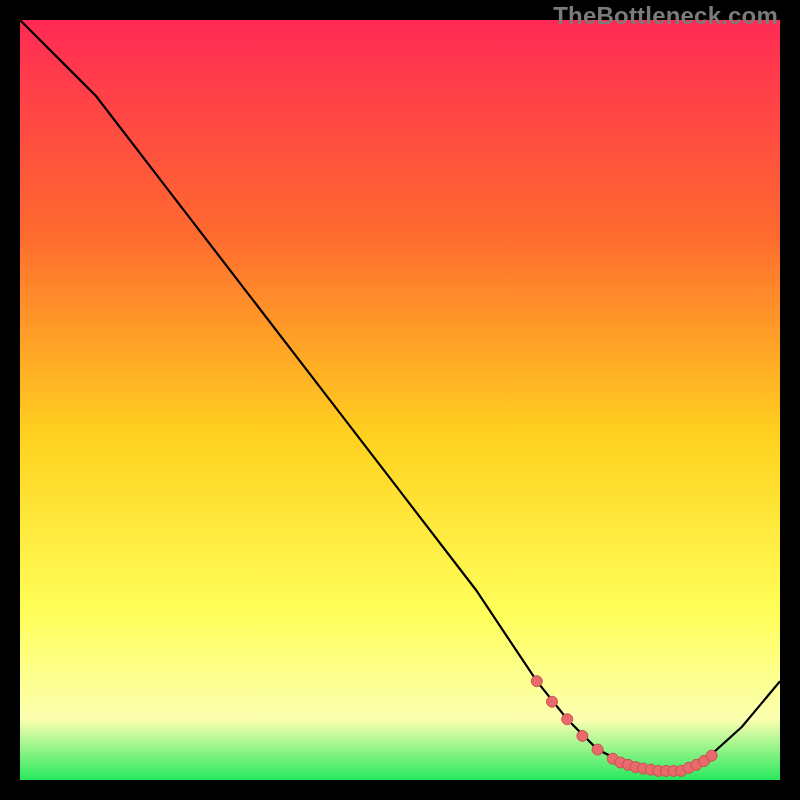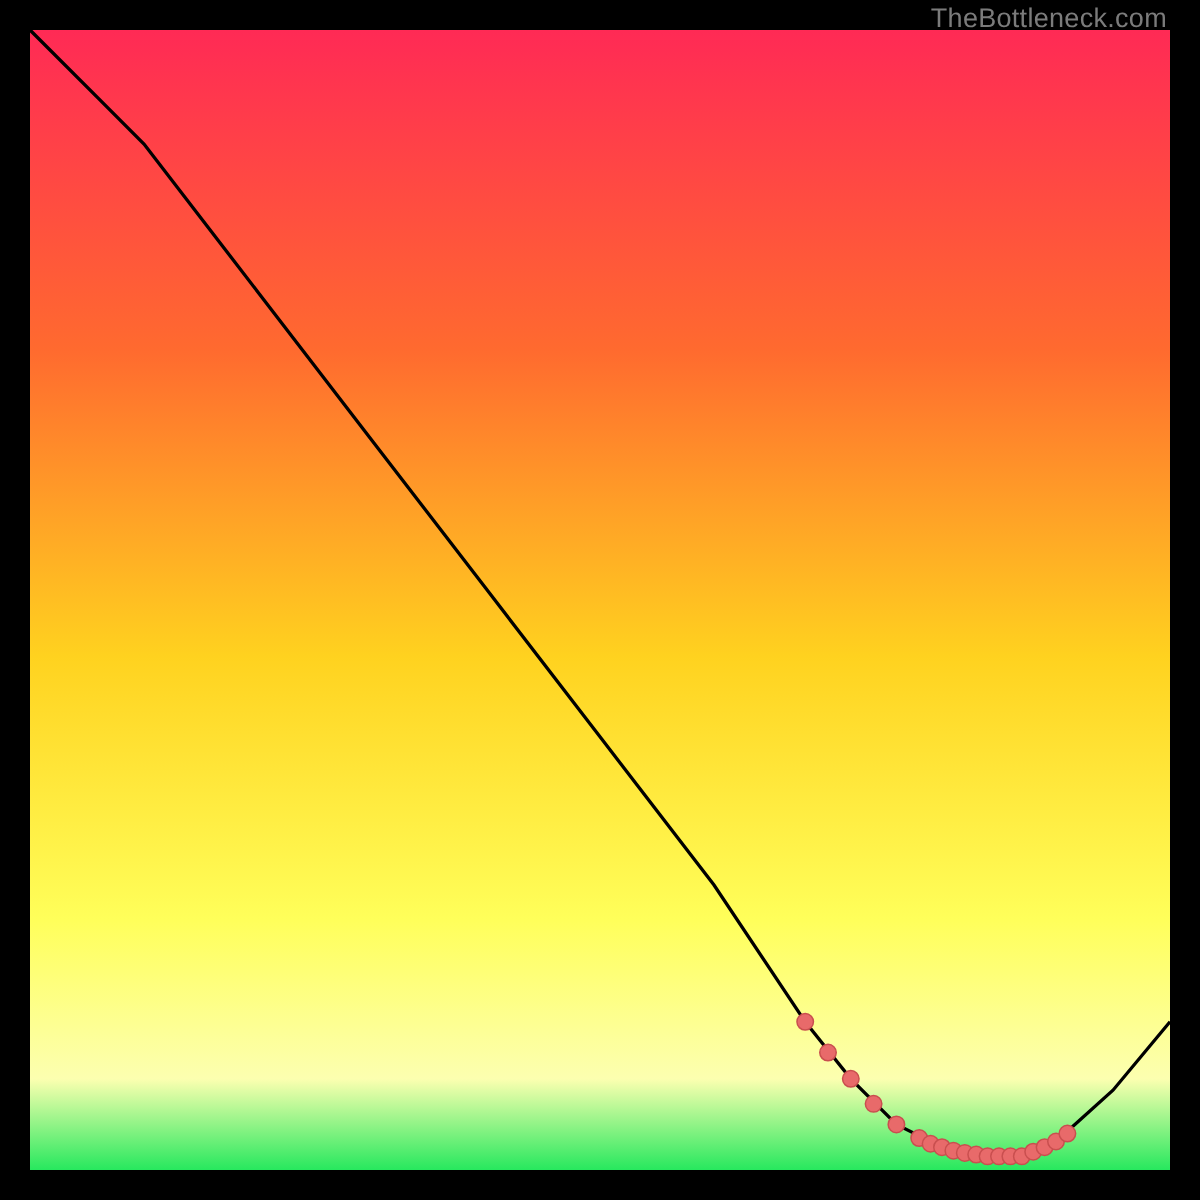--- a/index.html
+++ b/index.html
@@ -28,22 +28,22 @@
     left: 0; top: 0;
     width: 100%;
     height: 100%;
     overflow: visible;
   }
   .watermark {
     position: absolute;
     top: 2px;
     right: 22px;
     font-family: Arial, Helvetica, sans-serif;
-    font-size: 18px;
-    font-weight: 400;
+    font-size: 24px;
+    font-weight: 700;
     color: #7b7b7b;
     letter-spacing: 0.2px;
   }
 </style>
 </head>
 <body>
 
 <div class="stage">
 
   <div class="plot-area">

